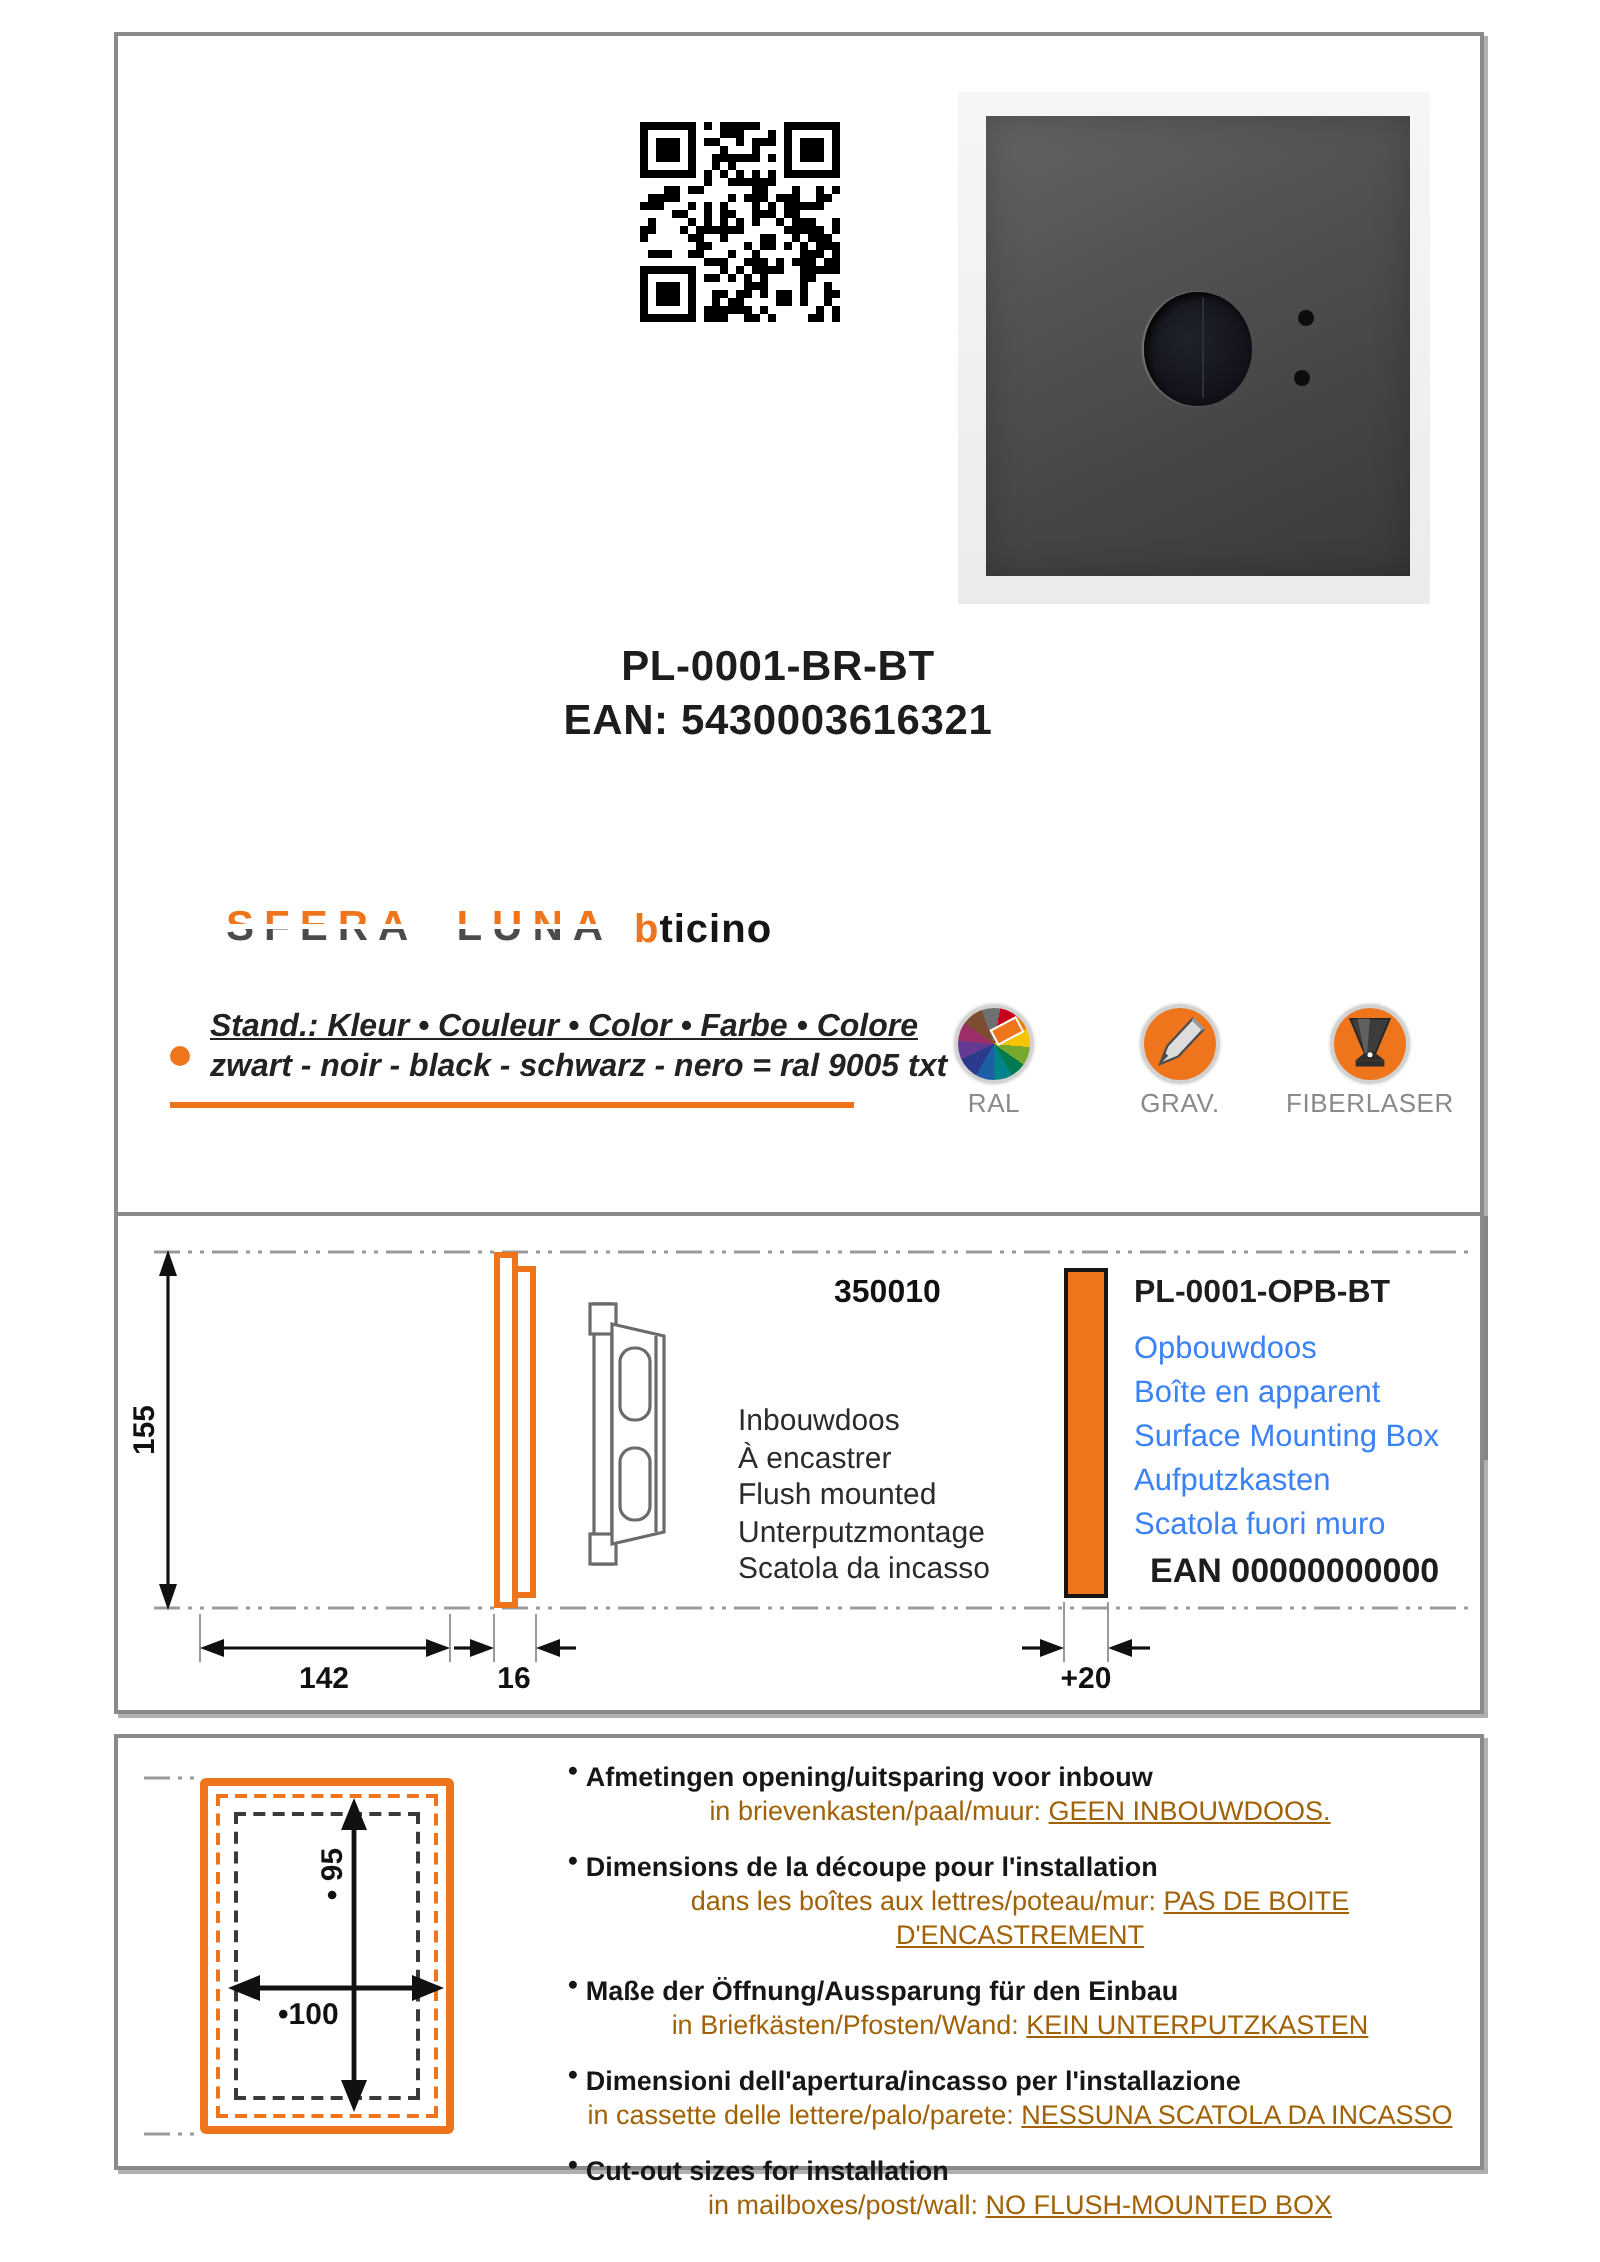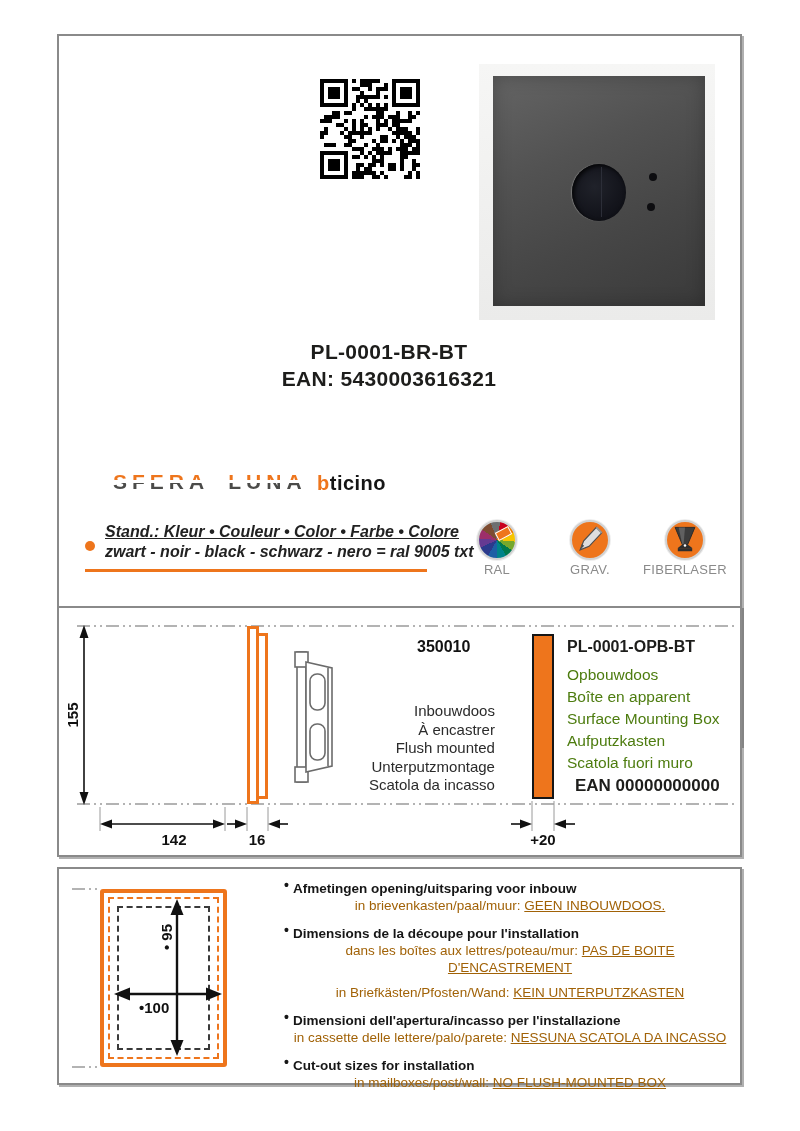--- a/index.html
+++ b/index.html
@@ -9,21 +9,21 @@
   }
   *{margin:0;padding:0;box-sizing:border-box;}
   html,body{background:#ffffff;}
   body{font-family:"Liberation Sans", sans-serif;color:var(--ink);}
   .page{position:relative;width:800px;height:1131px;background:#fff;overflow:hidden;}
   .panelbox{position:absolute;left:57px;width:685px;background:#fff;border:2px solid #8a8a8a;box-shadow:2px 2px 0 rgba(80,80,80,.45);}
   .abs{position:absolute;}
   svg{display:block;}
 
   
-  .box1{top:34px;height:712px;}
+  .box1{top:16px;height:712px;}
   .qr{left:261px;top:43px;width:100px;height:100px;}
   .photo{left:420px;top:28px;width:236px;height:256px;background:linear-gradient(#f6f6f5,#ebebea);}
   .panel{position:absolute;left:14px;top:12px;width:212px;height:230px;
     background:linear-gradient(155deg,#646464 0%,#525252 35%,#464646 65%,#3a3a3a 100%);
     box-shadow:inset 0 0 18px rgba(0,0,0,.25);}
   .hole{position:absolute;left:79px;top:88px;width:54px;height:57px;border-radius:50%;
     background:radial-gradient(circle at 42% 40%,#20222a 0%,#12131a 65%,#0b0c10 100%);
     box-shadow:-1px 0 1px rgba(255,255,255,.25), inset 2px 2px 4px rgba(0,0,0,.8);}
   .seam{position:absolute;left:29px;top:3px;width:1px;height:50px;background:#2c2e38;}
   .pdot{position:absolute;width:8px;height:8px;border-radius:50%;background:#0d0d10;}
@@ -51,24 +51,24 @@
   .ext{stroke:#9a9a9a;stroke-width:1;}
   .ah{fill:#111;stroke:none;}
   .frontrect{left:41px;top:18px;width:125px;height:178px;border:4px solid var(--accent);background:#fff;
     display:flex;align-items:center;justify-content:center;}
   .mm{font-size:30px;font-weight:bold;color:#3f3f3f;letter-spacing:1px;}
   .siderectA{left:188px;top:18px;width:12px;height:178px;border:3px solid var(--accent);background:#fff;}
   .siderectB{left:197px;top:25px;width:12px;height:166px;border:3px solid var(--accent);background:#fff;}
   .dimlabel{font-size:15px;font-weight:bold;color:#111;text-align:center;}
   .rot{transform:rotate(-90deg);}
   .code{font-size:16px;font-weight:bold;color:#111;margin-left:48px;}
-  .langcol{font-size:15px;line-height:18.6px;color:#2b2b2b;text-align:right;}
+  .langcol{font-size:15px;line-height:18.6px;color:#2b2b2b;}
   .surfbar{left:473px;top:26px;width:22px;height:165px;background:var(--accent);border:2px solid #161616;}
   .surfcode{left:508px;top:30px;font-size:16px;font-weight:bold;}
-  .surfcol{left:508px;top:56px;font-size:15.5px;line-height:22px;color:#4d7c0f;}
+  .surfcol{left:508px;top:56px;font-size:15.5px;line-height:22px;color:#3b82f6;}
   .surfean{left:516px;top:168px;font-size:17px;font-weight:bold;}
 
   
   .box3{top:867px;height:218px;}
   .cutrect{left:41px;top:20px;width:127px;height:178px;border:4px solid var(--accent);border-radius:3px;background:#fff;}
   .cutdash-o{left:49px;top:28px;width:111px;height:162px;border:2px dashed var(--accent);}
   .cutdash-b{left:58px;top:37px;width:93px;height:144px;border:2px dashed #3a3a3a;}
   .cutlabel{font-size:15px;font-weight:bold;color:#111;white-space:nowrap;}
   .entries{left:225px;top:8px;width:452px;}
   .entry{margin-bottom:8px;}
@@ -472,21 +472,21 @@
       <polygon class="ah" points="188,216 176,211.5 176,220.5"></polygon>
       <polygon class="ah" points="209,216 221,211.5 221,220.5"></polygon>
 
       <line class="dim" x1="452" y1="216" x2="462" y2="216"></line>
       <line class="dim" x1="506" y1="216" x2="516" y2="216"></line>
       <polygon class="ah" points="473,216 461,211.5 461,220.5"></polygon>
       <polygon class="ah" points="495,216 507,211.5 507,220.5"></polygon>
     </svg>
 
     <div class="abs dimlabel rot" style="left:-12px;top:99px;width:50px;height:16px;">155</div>
-    <div class="abs dimlabel" style="left:80px;top:223px;width:70px;">142</div>
+    <div class="abs dimlabel" style="left:68px;top:223px;width:70px;">142</div>
 
     <div class="abs siderectA"></div>
     <div class="abs siderectB"></div>
     <div class="abs dimlabel" style="left:183px;top:223px;width:30px;">16</div>
 
     <svg class="abs" style="left:235px;top:34px;" width="44" height="150" viewBox="0 0 44 150">
       <g fill="#ffffff" stroke="#6b6b6b" stroke-width="1.6">
         <rect x="3" y="10" width="9" height="130"></rect>
         <rect x="1" y="10" width="13" height="15"></rect>
         <rect x="1" y="125" width="13" height="15"></rect>
@@ -543,20 +543,21 @@
     <div class="abs entries">
       <div class="entry">
         <div class="h"><span class="blt">•</span><span>Afmetingen opening/uitsparing voor inbouw</span></div>
         <div class="l"><span>in brievenkasten/paal/muur: </span><span class="u">GEEN INBOUWDOOS.</span></div>
       </div>
       <div class="entry">
         <div class="h"><span class="blt">•</span><span>Dimensions de la découpe pour l'installation</span></div>
         <div class="l"><span>dans les boîtes aux lettres/poteau/mur: </span><span class="u">PAS DE BOITE D'ENCASTREMENT</span></div>
       </div>
       <div class="entry">
+        <div class="h"><span class="blt">•</span><span>Maße der Öffnung/Aussparung für den Einbau</span></div>
         <div class="l"><span>in Briefkästen/Pfosten/Wand: </span><span class="u">KEIN UNTERPUTZKASTEN</span></div>
       </div>
       <div class="entry">
         <div class="h"><span class="blt">•</span><span>Dimensioni dell'apertura/incasso per l'installazione</span></div>
         <div class="l"><span>in cassette delle lettere/palo/parete: </span><span class="u">NESSUNA SCATOLA DA INCASSO</span></div>
       </div>
       <div class="entry">
         <div class="h"><span class="blt">•</span><span>Cut-out sizes for installation</span></div>
         <div class="l"><span>in mailboxes/post/wall: </span><span class="u">NO FLUSH-MOUNTED BOX</span></div>
       </div>

